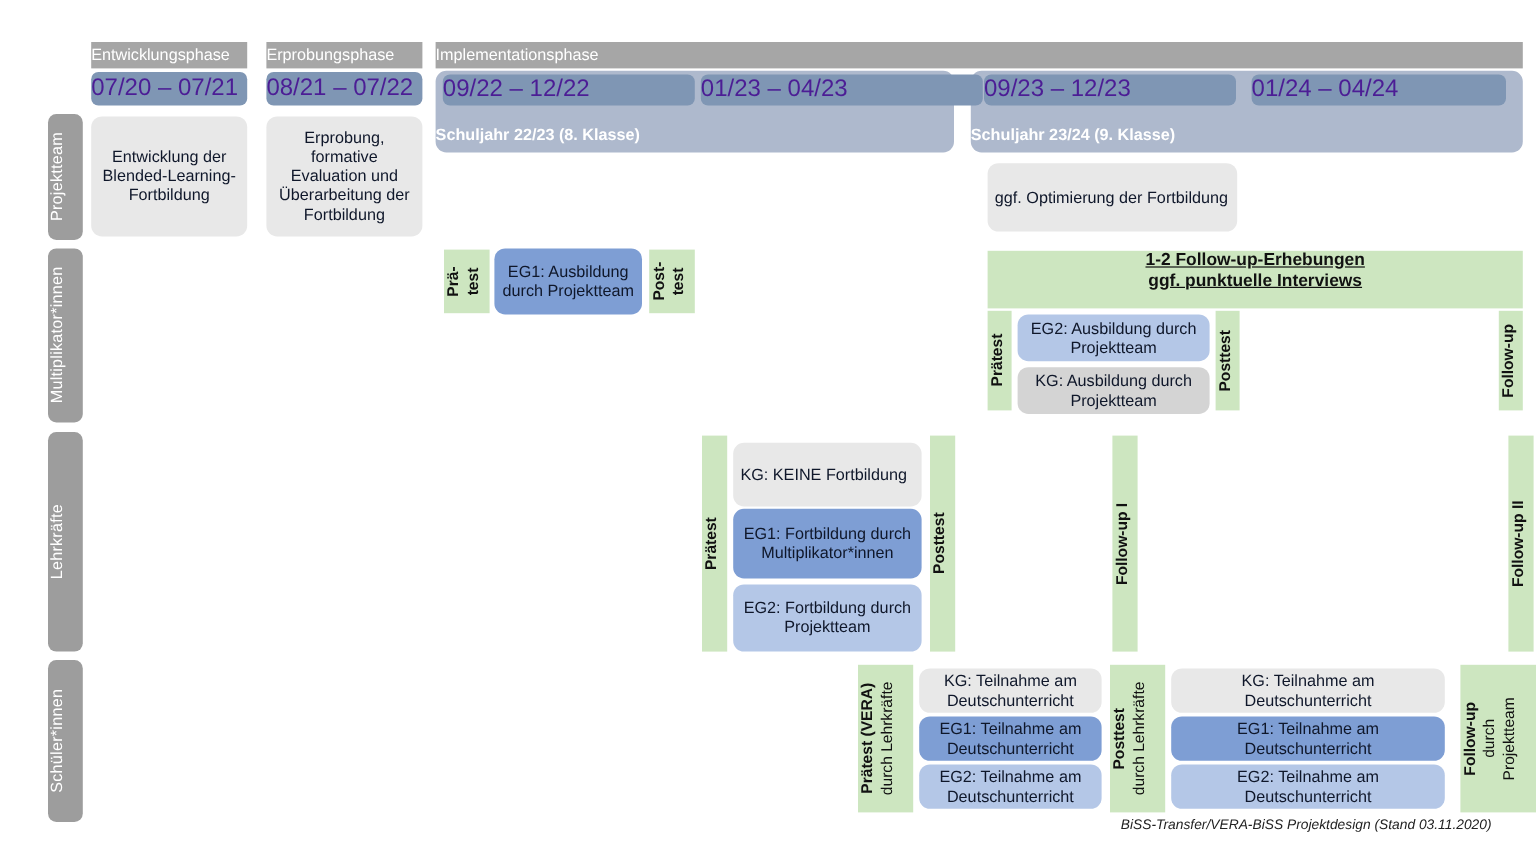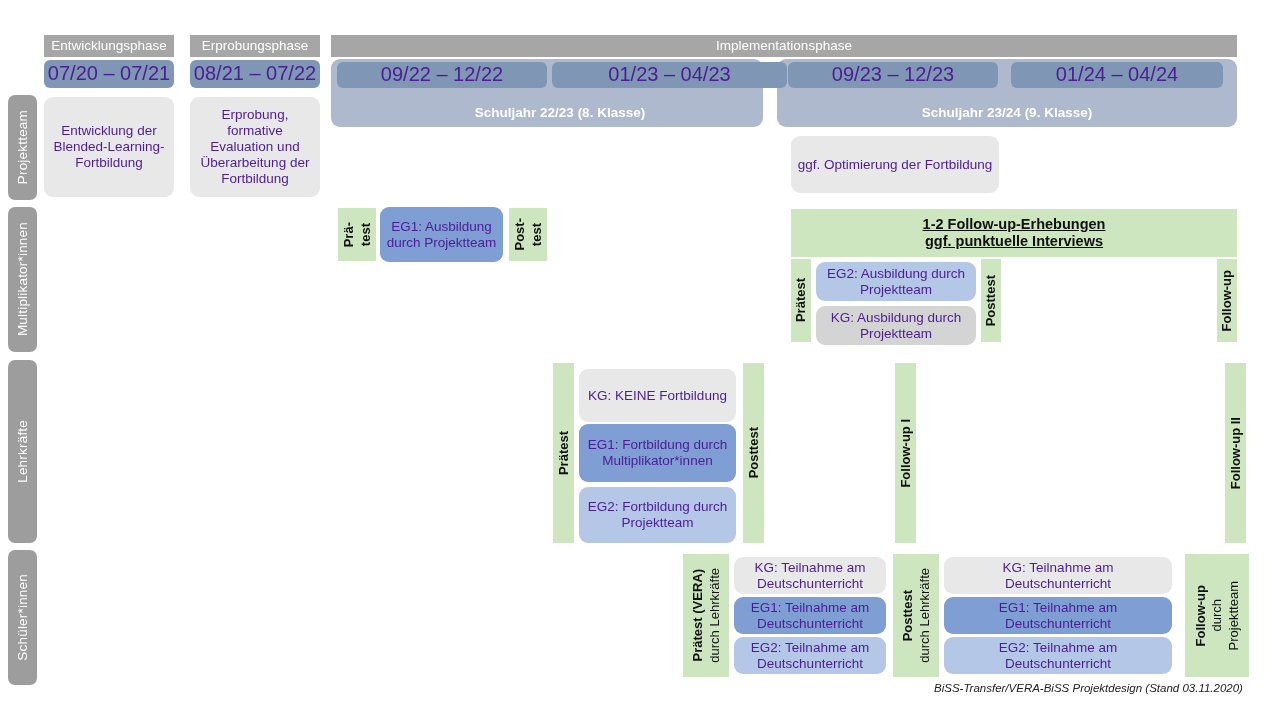--- a/index.html
+++ b/index.html
@@ -4,22 +4,22 @@
 <style>
   html,body{margin:0;padding:0;}
   body{
     width:1280px;height:720px;background:#ffffff;
     font-family:"Liberation Sans","DejaVu Sans",sans-serif;
     overflow:hidden;position:relative;
   }
   #stage{position:absolute;left:0;top:0;width:1280px;height:720px;}
 
   .box{position:absolute;box-sizing:border-box;display:flex;
-       align-items:center;justify-content:center;text-align:center;
-       line-height:1.18;}
+       align-items:center;justify-content:flex-start;text-align:center;
+       line-height:1.18;margin-left:32px;}
 
   
   .rowlabel{
     background:#9d9d9d;color:#ffffff;border-radius:7px;
     font-size:13.5px;letter-spacing:.2px;
   }
   .rowlabel .vtxt{
     writing-mode:vertical-rl;transform:rotate(180deg);
     white-space:nowrap;
   }
@@ -28,21 +28,21 @@
   .phasebar{background:#a6a6a6;color:#ffffff;font-size:13.5px;}
 
   
   .datechip{background:#7f96b4;color:#4c1d95;font-size:20px;border-radius:6px;}
 
   
   .yearband{background:#aeb9cd;color:#ffffff;font-size:13.5px;font-weight:bold;
             border-radius:9px;align-items:flex-end;padding-bottom:6px;}
 
   
-  .card{border-radius:9px;font-size:13.5px;color:#4c1d95;padding:2px 6px;}
+  .card{border-radius:9px;font-size:13.5px;color:#0f172a;padding:2px 6px;}
   .c-grey{background:#e8e8e8;}
   .c-grey2{background:#d4d4d4;}
   .c-blue-dark{background:#7e9ed4;}
   .c-blue-light{background:#b4c7e7;}
 
   
   .green{background:#cde6c0;color:#111111;font-size:13px;font-weight:bold;}
   .green .vtxt{writing-mode:vertical-rl;transform:rotate(180deg);white-space:nowrap;}
   .green.wide{font-size:14.5px;font-weight:bold;text-decoration:underline;}
   .green .vcols{display:flex;flex-direction:row;align-items:center;
@@ -73,21 +73,21 @@
   <div class="box phasebar" style="left:44px;top:35px;width:130px;height:22px;">
     <span>Entwicklungsphase</span>
   </div>
   <div class="box phasebar" style="left:190px;top:35px;width:130px;height:22px;">
     <span>Erprobungsphase</span>
   </div>
   <div class="box phasebar" style="left:331px;top:35px;width:906px;height:22px;">
     <span>Implementationsphase</span>
   </div>
 
-  <div class="box yearband" style="left:331px;top:59px;width:432px;height:68px;padding-left:26px;">
+  <div class="box yearband" style="left:331px;top:59px;width:432px;height:68px;">
     <span>Schuljahr 22/23 (8. Klasse)</span>
   </div>
   <div class="box yearband" style="left:777px;top:59px;width:460px;height:68px;">
     <span>Schuljahr 23/24 (9. Klasse)</span>
   </div>
 
   <div class="box datechip" style="left:44px;top:60px;width:130px;height:28px;">
     <span>07/20 – 07/21</span>
   </div>
   <div class="box datechip" style="left:190px;top:60px;width:130px;height:28px;">

